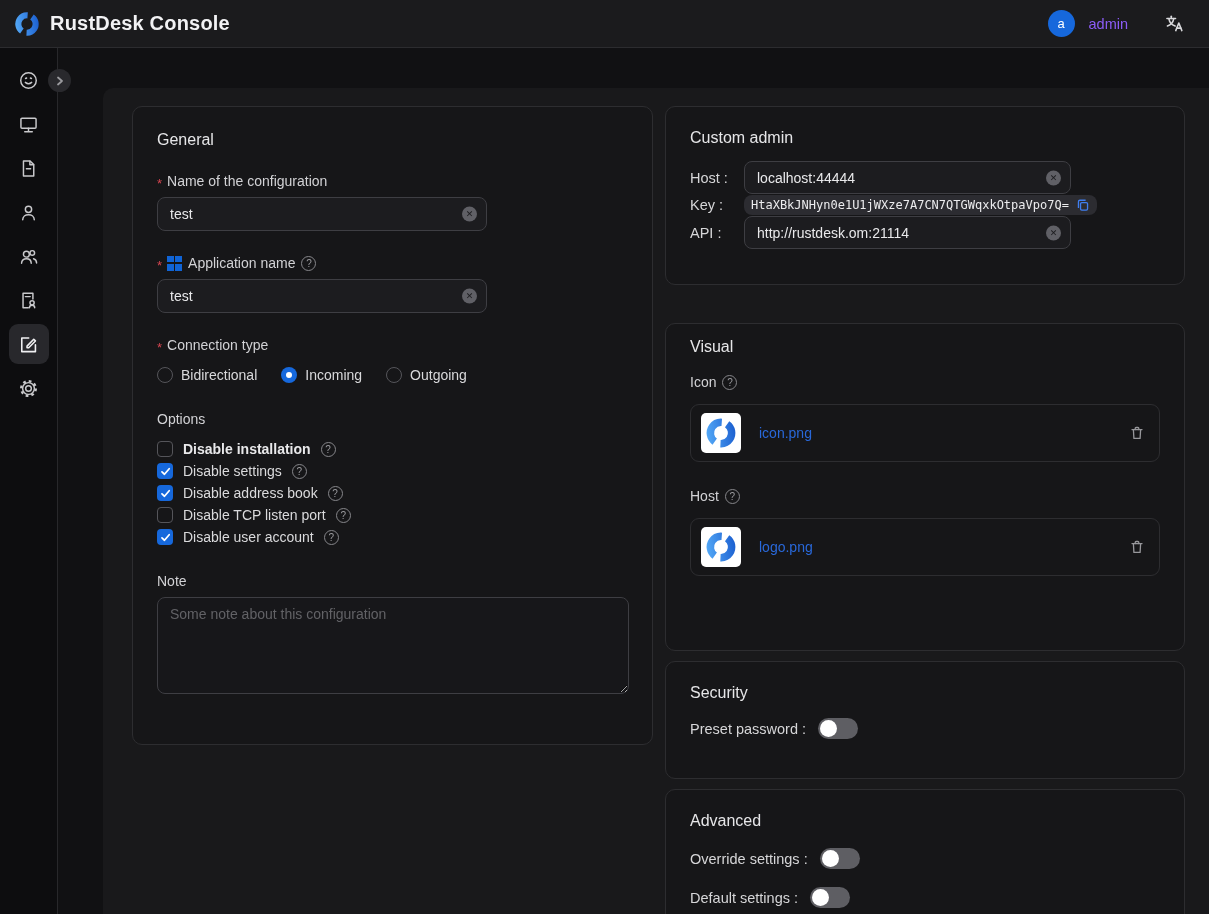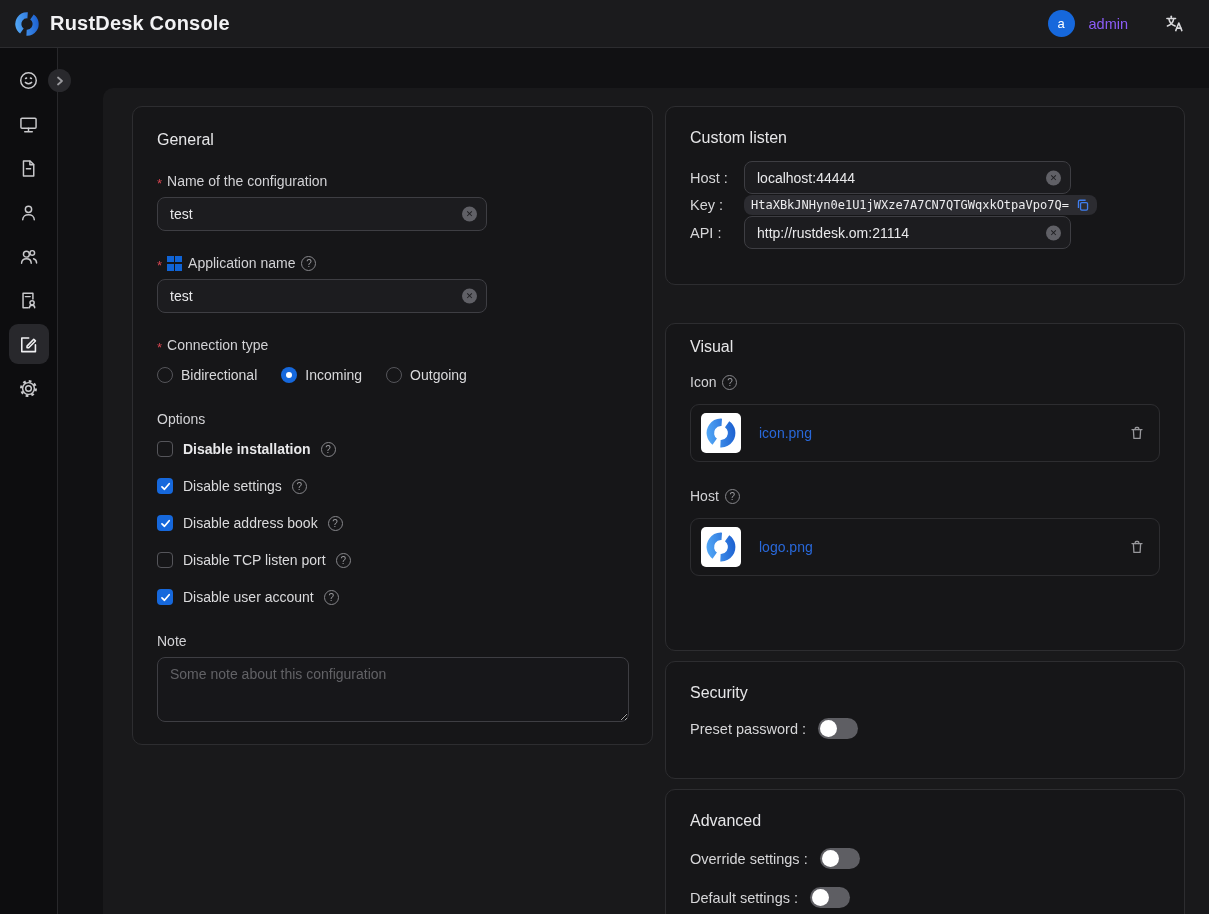--- a/index.html
+++ b/index.html
@@ -57,29 +57,29 @@
 
   
   .radio-row { display:flex; align-items:center; gap:24px; }
   .radio { display:flex; align-items:center; gap:8px; font-size:14px; color:#d9d9db; cursor:pointer; }
   .radio-dot { width:16px; height:16px; border-radius:50%; border:1.5px solid #55555a; flex:0 0 auto; }
   .radio.sel .radio-dot { border:none; background:#1668dc; position:relative; }
   .radio.sel .radio-dot::after { content:""; position:absolute; left:5px; top:5px;
     width:6px; height:6px; border-radius:50%; background:#fff; }
 
   
-  .check-list { display:flex; flex-direction:column; gap:21px; }
+  .check-list { display:flex; flex-direction:column; gap:6px; }
   .check-row { display:flex; align-items:center; gap:10px; font-size:14px; color:#dadadc; }
   .cbox { width:16px; height:16px; border-radius:4px; border:1.5px solid #55555a;
     flex:0 0 auto; cursor:pointer; display:flex; align-items:center; justify-content:center; }
   .cbox.on { border:none; background:#1668dc; }
   .check-row .lbl { cursor:pointer; }
   .check-row.bold .lbl { font-weight:700; color:#e8e8ea; }
 
-  textarea.note { width:472px; height:65px; background:#17171a; border:1px solid #3e3e43;
+  textarea.note { width:472px; height:97px; background:#17171a; border:1px solid #3e3e43;
     border-radius:8px; color:#e9e9eb; font-size:14px; padding:8px 12px;
     font-family:"Liberation Sans", sans-serif; resize:vertical; outline:none; }
   textarea.note::placeholder { color:#626266; }
 
   
   .cs-grid { display:grid; grid-template-columns:54px 1fr; row-gap:1px;
     align-items:center; margin-top:14px; }
   .cs-label { font-size:14.5px; color:#d6d6d8; }
   .key-chip { display:inline-flex; align-items:center; gap:7px; background:#2c2c31;
     border-radius:8px; padding:3px 7px; font-family:"DejaVu Sans Mono", monospace;
@@ -314,21 +314,21 @@
           <span>Note</span>
         </div>
         <div class="sp-8"></div>
         <textarea class="note" placeholder="Some note about this configuration" style=""></textarea>
       </div>
     </div>
 
     <div class="col-right">
 
       <div class="card" style="height:179px; padding:22px 24px; overflow:hidden;">
-        <div class="card-title">Custom listen</div>
+        <div class="card-title">Custom admin</div>
         <div class="cs-grid">
           <span class="cs-label">Host :</span>
           <div class="text-input" style="width:327px; height:33px;">
             <input type="text" value="localhost:44444" style="">
             <span class="clear-btn">✕</span>
           </div>
 
           <span class="cs-label">Key :</span>
           <div class="key-chip">
             <span>HtaXBkJNHyn0e1U1jWXze7A7CN7QTGWqxkOtpaVpo7Q=</span>

